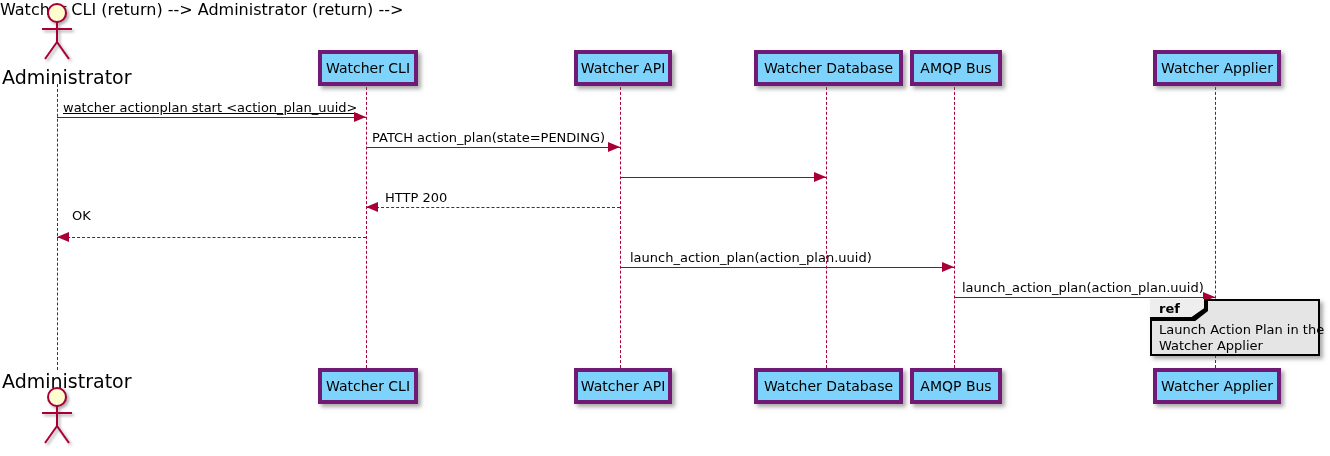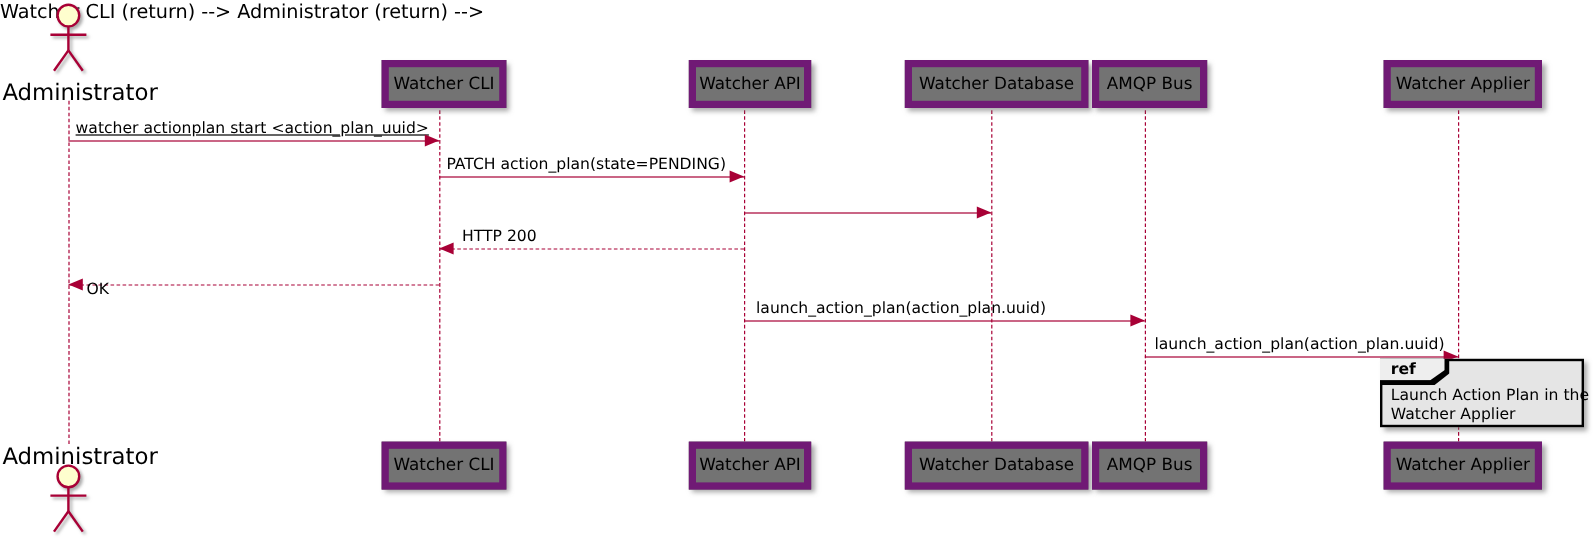--- a/index.html
+++ b/index.html
@@ -3,21 +3,21 @@
 <meta charset="utf-8">
 <style>
   html,body { margin:0; padding:0; background:#ffffff; }
   .canvas {
     position:relative; width:1330px; height:456px; background:#ffffff;
     font-family:"DejaVu Sans", sans-serif; color:#000; overflow:hidden;
   }
   .lifeline { position:absolute; width:0; border-left:1px dashed #A80036; z-index:0; }
   .pbox {
     position:absolute; height:28px; top:50px;
-    background:#737373; border:6px solid #701a75;
+    background:#7dd3fc; border:4px solid #701a75;
     box-shadow:3px 3px 4px rgba(100,100,100,0.55);
     display:flex; align-items:center; justify-content:center;
     font-size:14px; z-index:2; white-space:nowrap;
   }
   .pbox.bottom { top:368px; }
   .actor-label { position:absolute; width:110px; text-align:center; font-size:19px; z-index:2; }
   .actor-svg { position:absolute; z-index:2; filter:drop-shadow(2px 2px 1.5px rgba(100,100,100,0.55)); }
   .mlabel { position:absolute; font-size:13px; white-space:nowrap; z-index:2; }
   .mline { position:absolute; height:0; border-top:1.5px solid #A80036; z-index:1; }
   .mline.dashed { border-top-style:dashed; border-top-width:1px; }
@@ -84,21 +84,21 @@
   
   <div class="mline" style="left:620px; top:177px; width:206px;"></div>
   <div class="ahead right" style="left:814px; top:172px;"></div>
 
    Watcher CLI (return) --&gt;
   <div class="mlabel" style="left:385px; top:190px;">HTTP 200</div>
   <div class="mline dashed" style="left:366px; top:207px; width:254px;"></div>
   <div class="ahead left" style="left:366px; top:202px;"></div>
 
    Administrator (return) --&gt;
-  <div class="mlabel" style="left:72px; top:234px;">OK</div>
+  <div class="mlabel" style="left:72px; top:208px;">OK</div>
   <div class="mline dashed" style="left:57px; top:237px; width:309px;"></div>
   <div class="ahead left" style="left:57px; top:232px;"></div>
 
   
   <div class="mlabel" style="left:630px; top:250px;">launch_action_plan(action_plan.uuid)</div>
   <div class="mline" style="left:620px; top:267px; width:334px;"></div>
   <div class="ahead right" style="left:942px; top:262px;"></div>
 
   
   <div class="mlabel" style="left:962px; top:280px;">launch_action_plan(action_plan.uuid)</div>

